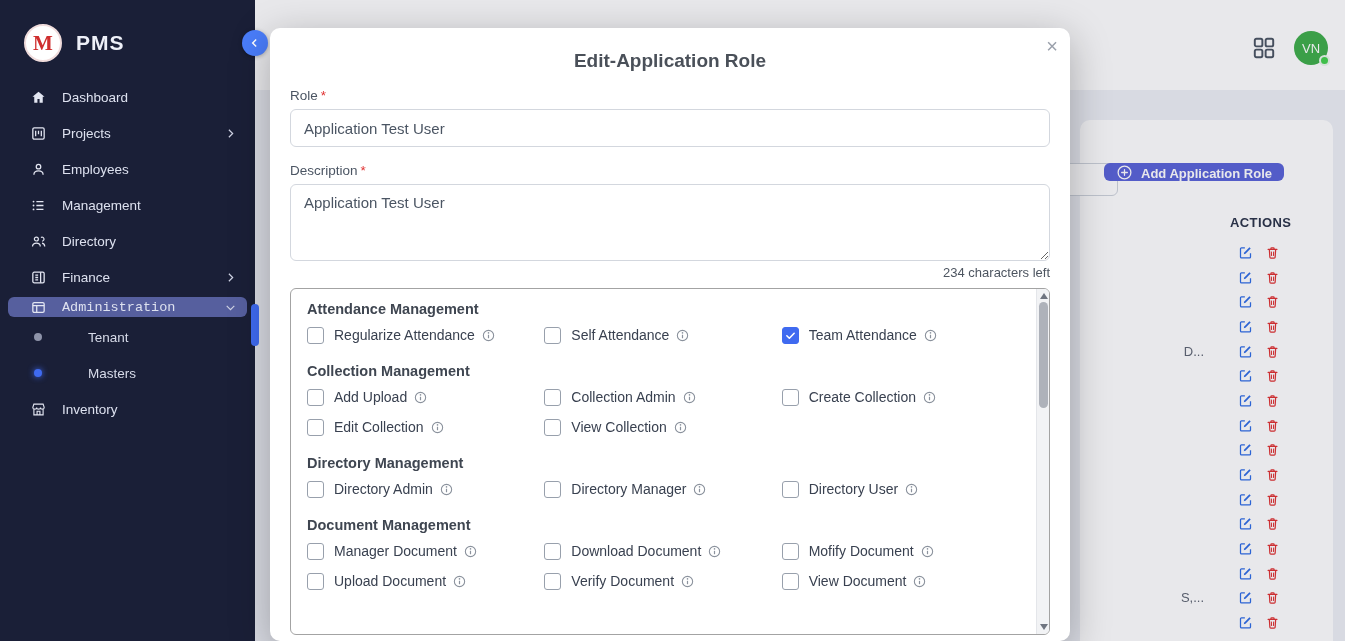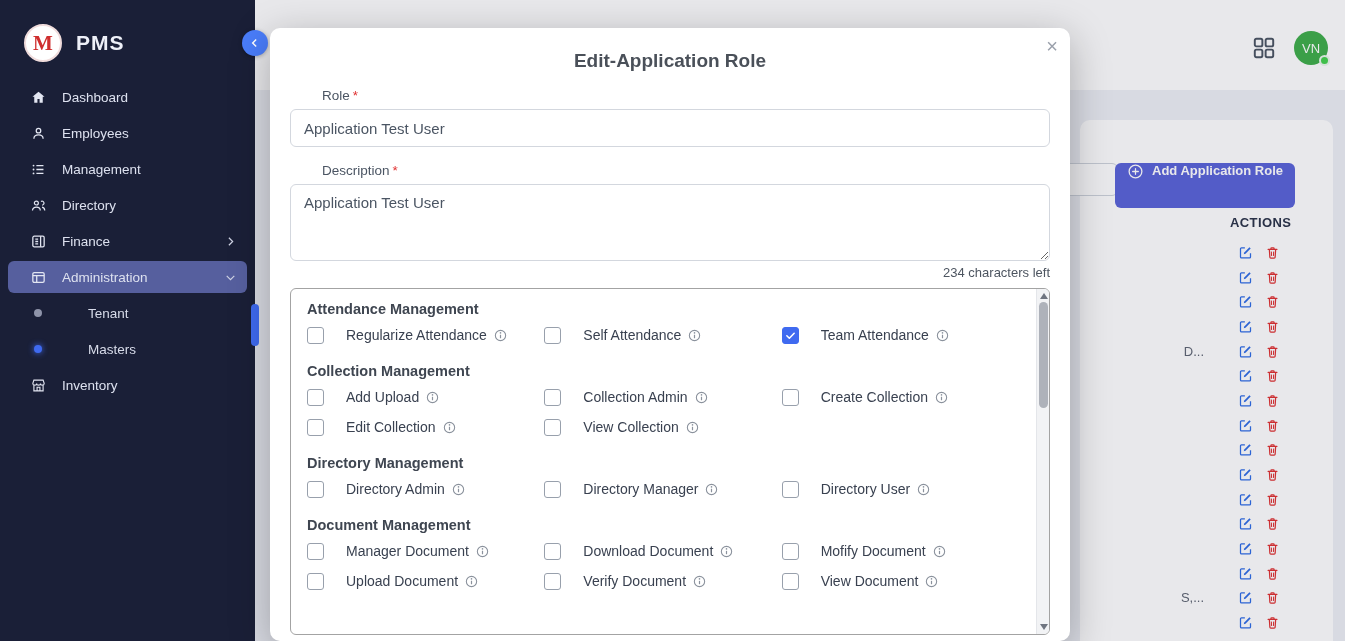--- a/index.html
+++ b/index.html
@@ -9,69 +9,69 @@
 
   
   .topbar { position:absolute; left:255px; top:0; width:1090px; height:90px; background:#ffffff; }
   .grid-icon { position:absolute; right:68px; top:35px; width:26px; height:26px; color:#4b5563; cursor:pointer; }
   .avatar { position:absolute; right:17px; top:31px; width:34px; height:34px; border-radius:50%; background:#3fae4a; color:#fff; display:flex; align-items:center; justify-content:center; font-size:13px; font-weight:normal; }
   .avatar-dot { position:absolute; right:15px; top:55px; width:11px; height:11px; border-radius:50%; background:#43d14c; border:2px solid #e9f8ea; }
 
   
   .content-card { position:absolute; left:1080px; top:120px; width:253px; height:540px; background:#ffffff; border-radius:10px; }
   .search-sliver { position:absolute; left:-52px; top:43px; width:90px; height:33px; background:#fff; border:1px solid #cfd4dc; border-radius:6px; }
-  .add-role-btn { position:absolute; left:35px; top:43px; width:180px; height:45px; background:#5a64d8; color:#fff; border:none; border-radius:6px; display:flex; align-items:flex-start; justify-content:center; gap:8px; font-size:13px; font-weight:bold; font-family:inherit; cursor:pointer; }
+  .add-role-btn { position:absolute; left:24px; top:43px; width:180px; height:18px; background:#5a64d8; color:#fff; border:none; border-radius:6px; display:flex; align-items:flex-end; justify-content:center; gap:8px; font-size:13px; font-weight:bold; font-family:inherit; cursor:pointer; }
   .actions-header { position:absolute; left:150px; top:95px; font-size:13px; font-weight:bold; letter-spacing:.4px; color:#2b3449; }
   .actions-rows { position:absolute; left:0; top:120px; width:253px; }
   .action-row { height:24.7px; display:flex; align-items:center; padding:0 53px 0 16px; }
   .row-text { flex:1; text-align:right; font-size:13px; color:#5f6673; white-space:nowrap; overflow:hidden; margin-right:34px; }
   .action-edit { width:15px; height:15px; cursor:pointer; flex:none; }
   .action-trash { width:15px; height:15px; margin-left:12px; cursor:pointer; flex:none; }
 
   
   .sidebar { position:absolute; left:0; top:0; width:255px; height:641px; background:#1a1f37; z-index:10; }
   .logo-row { display:flex; align-items:center; gap:14px; padding:24px 0 10px 24px; }
   .logo-badge { width:38px; height:38px; border-radius:50%; background:#fff; border:2px solid #f0dcdc; display:flex; align-items:center; justify-content:center; color:#cf2e2e; font-weight:bold; font-size:21px; font-family:"Liberation Serif",serif; }
   .logo-text { color:#eef0f8; font-size:21px; font-weight:bold; letter-spacing:1px; }
   .nav { margin-top:7px; }
   .nav-item { position:relative; display:flex; align-items:center; height:36px; padding:0 18px 0 30px; color:#dde1ef; font-size:13.5px; cursor:pointer; }
   .nav-item .nicon { width:17px; height:17px; margin-right:15px; color:#e3e6f2; flex:none; }
-  .nav-item.active { height:32px; margin:2px 8px; padding:0 10px 0 22px; background:#565f9e; border-radius:6px; }
+  .nav-item.active { height:20px; margin:2px 8px; padding:0 10px 0 22px; background:#565f9e; border-radius:6px;font-family:Liberation Mono, monospace; }
   .chev { margin-left:auto; width:13px; height:13px; color:#cfd3e4; flex:none; }
   .sub-item { display:flex; align-items:center; height:36px; padding-left:34px; color:#d7dbe9; font-size:13.5px; cursor:pointer; }
   .sub-dot { width:8px; height:8px; border-radius:50%; background:#8e93a9; margin-right:46px; flex:none; }
   .sub-item.active .sub-dot { background:#3f6af0; box-shadow:0 0 6px #3f6af0; }
   .nav-indicator { position:absolute; left:251px; top:304px; width:8px; height:42px; background:#3f6af0; border-radius:4px; z-index:22; }
   .collapse-btn { position:absolute; left:242px; top:30px; width:26px; height:26px; border-radius:50%; background:#4a7dfa; border:none; color:#fff; z-index:25; display:flex; align-items:center; justify-content:center; cursor:pointer; box-shadow:0 1px 4px rgba(0,0,0,.3); }
   .collapse-btn svg { width:14px; height:14px; }
 
   
   .overlay { position:absolute; left:255px; top:0; width:1090px; height:641px; background:rgba(25,30,55,0.10); z-index:20; }
 
   
   .modal { position:absolute; left:270px; top:28px; width:800px; height:613px; background:#fff; border-radius:10px; box-shadow:0 10px 40px rgba(0,0,0,.28); z-index:30; }
   .modal-close { position:absolute; right:12px; top:8px; font-size:20px; line-height:1; color:#9aa0ab; background:none; border:none; cursor:pointer; font-family:inherit; }
   .modal-title { text-align:center; margin-top:22px; font-size:19px; font-weight:bold; color:#4a5059; }
   .modal-form { padding:0 20px; }
-  .field-label { margin-top:16px; font-size:13.5px; color:#4b5563;margin-left:32px; }
+  .field-label { margin-top:16px; font-size:13.5px; color:#4b5563; }
   .req { color:#e03131; margin-left:3px; }
   .text-input { margin-top:6px; width:100%; height:38px; border:1px solid #d3d7de; border-radius:6px; padding:0 13px; font-size:15px; color:#4b5563; font-family:inherit; background:#fff; display:block; }
   .textarea { margin-top:6px; width:100%; height:77px; border:1px solid #d3d7de; border-radius:6px; padding:9px 13px; font-size:15px; color:#4b5563; font-family:inherit; background:#fff; resize:vertical; display:block; }
   .chars-left { text-align:right; font-size:13px; color:#4d5560; margin-top:4px; }
   .perm-box { position:relative; margin:8px 20px 0; height:347px; border:1px solid #a3a3a3; border-radius:6px; overflow:hidden; }
   .perm-content { padding:10px 30px 10px 16px; }
   .perm-title { font-size:14.5px; font-weight:bold; color:#3f4651; margin:13px 0 3px; }
   .perm-group:first-child .perm-title { margin-top:2px; }
   .perm-grid { display:grid; grid-template-columns:repeat(3,1fr); }
   .perm-item { display:flex; align-items:center; height:30px; cursor:pointer; }
   .checkbox { width:17px; height:17px; border:1.5px solid #98a0ac; border-radius:3px; background:#fff; flex:none; display:flex; align-items:center; justify-content:center; }
   .checkbox.checked { background:#3f6af0; border-color:#3f6af0; }
   .checkbox svg { display:none; width:11px; height:11px; }
   .checkbox.checked svg { display:block; }
-  .perm-label { margin-left:22px; font-size:14px; color:#394150; white-space:nowrap; }
+  .perm-label { margin-left:10px; font-size:14px; color:#394150; white-space:nowrap; }
   .info-icon { margin-left:7px; display:inline-flex; flex:none; }
   .perm-scrollbar { position:absolute; right:0; top:0; width:13px; height:100%; background:#f2f3f5; border-left:1px solid #e4e6ea; }
   .scroll-arrow { position:absolute; left:2.5px; width:0; height:0; border-left:4px solid transparent; border-right:4px solid transparent; }
   .scroll-arrow.up { top:4px; border-bottom:6px solid #6f7580; }
   .scroll-arrow.down { bottom:4px; border-top:6px solid #6f7580; }
   .scroll-thumb { position:absolute; left:2px; top:13px; width:9px; height:106px; background:#aeb2ba; border-radius:5px; cursor:pointer; }
 </style>
 </head>
 <body>
 
@@ -315,20 +315,30 @@
   </div>
   <nav class="nav">
     <div class="nav-item">
       <svg class="nicon" viewBox="0 0 24 24">
           <path d="M12 4 L3.5 11 H6 v8.5 h4.5 v-5.5 h3 v5.5 H18 v-8.5 h2.5 Z" fill="currentColor"></path>
         </svg>
       <span>Dashboard</span>
     </div>
     <div class="nav-item">
       <svg class="nicon" viewBox="0 0 24 24" fill="none" stroke="currentColor" stroke-width="1.8">
+          <rect x="4" y="4" width="16" height="16" rx="2"></rect>
+          <path d="M8 8 v8 M12 8 v5 M16 8 v8"></path>
+        </svg>
+      <span>Projects</span>
+      <svg class="chev" viewBox="0 0 24 24" fill="none" stroke="currentColor" stroke-width="2.2">
+          <path d="M9 5 l7 7 -7 7"></path>
+        </svg>
+    </div>
+    <div class="nav-item">
+      <svg class="nicon" viewBox="0 0 24 24" fill="none" stroke="currentColor" stroke-width="1.8">
           <circle cx="12" cy="8" r="3.2"></circle>
           <path d="M5.5 19.5 c0-3.5 3-5.5 6.5-5.5 s6.5 2 6.5 5.5"></path>
         </svg>
       <span>Employees</span>
     </div>
     <div class="nav-item">
       <svg class="nicon" viewBox="0 0 24 24">
           <circle cx="5" cy="6.5" r="1.3" fill="currentColor"></circle>
           <circle cx="5" cy="12" r="1.3" fill="currentColor"></circle>
           <circle cx="5" cy="17.5" r="1.3" fill="currentColor"></circle>

